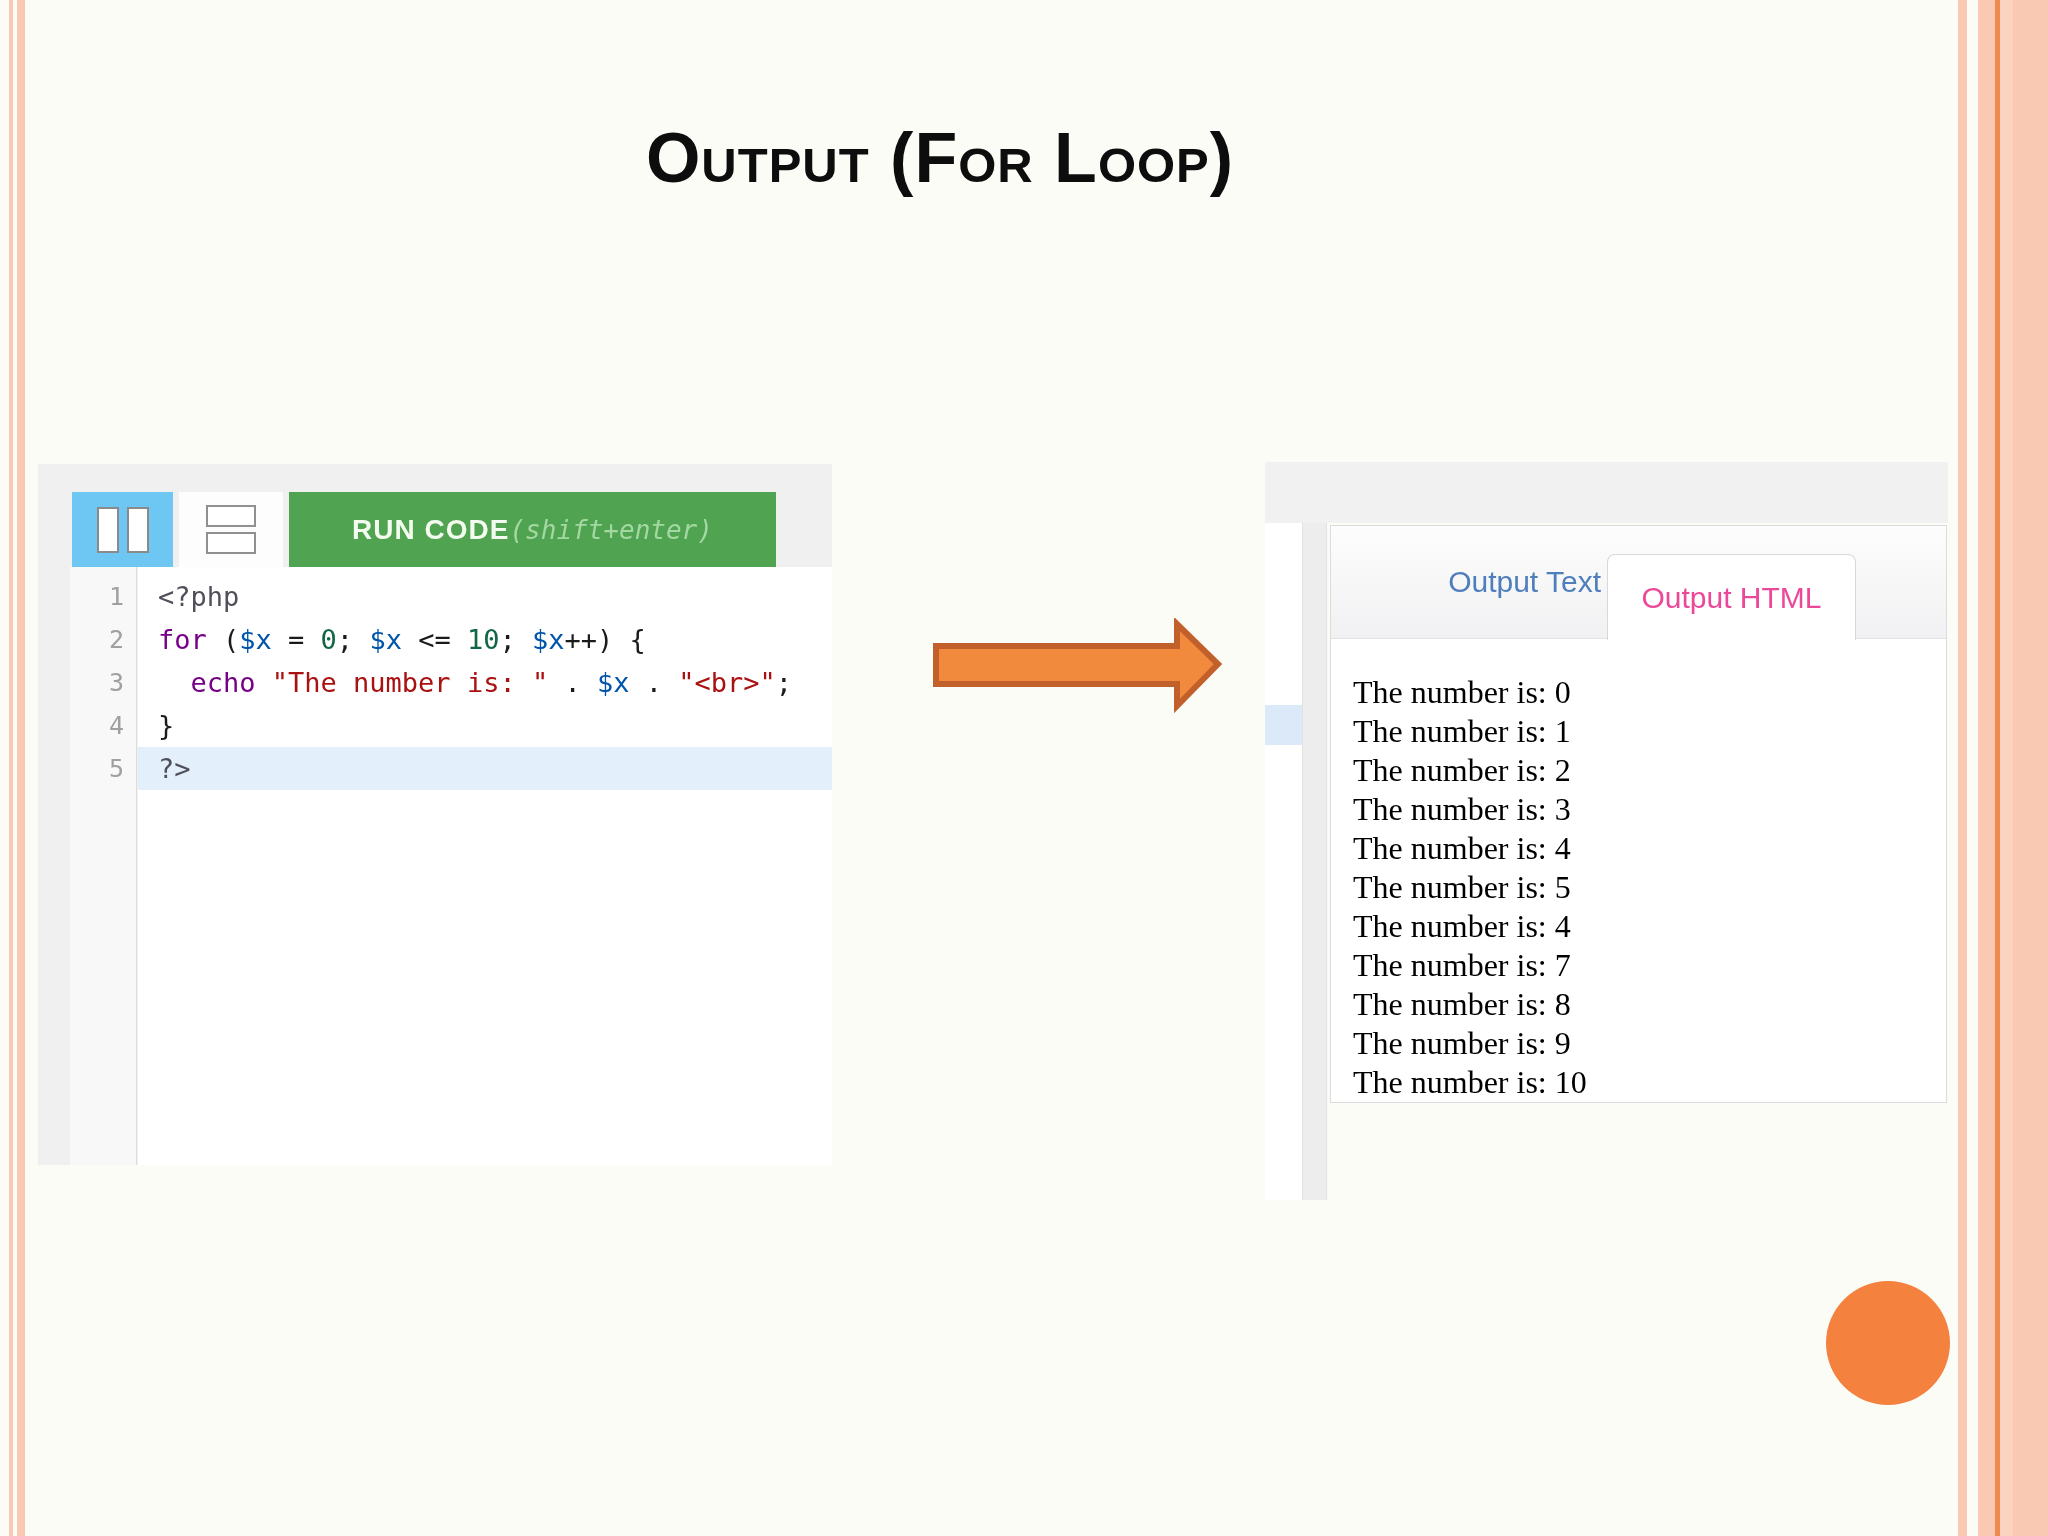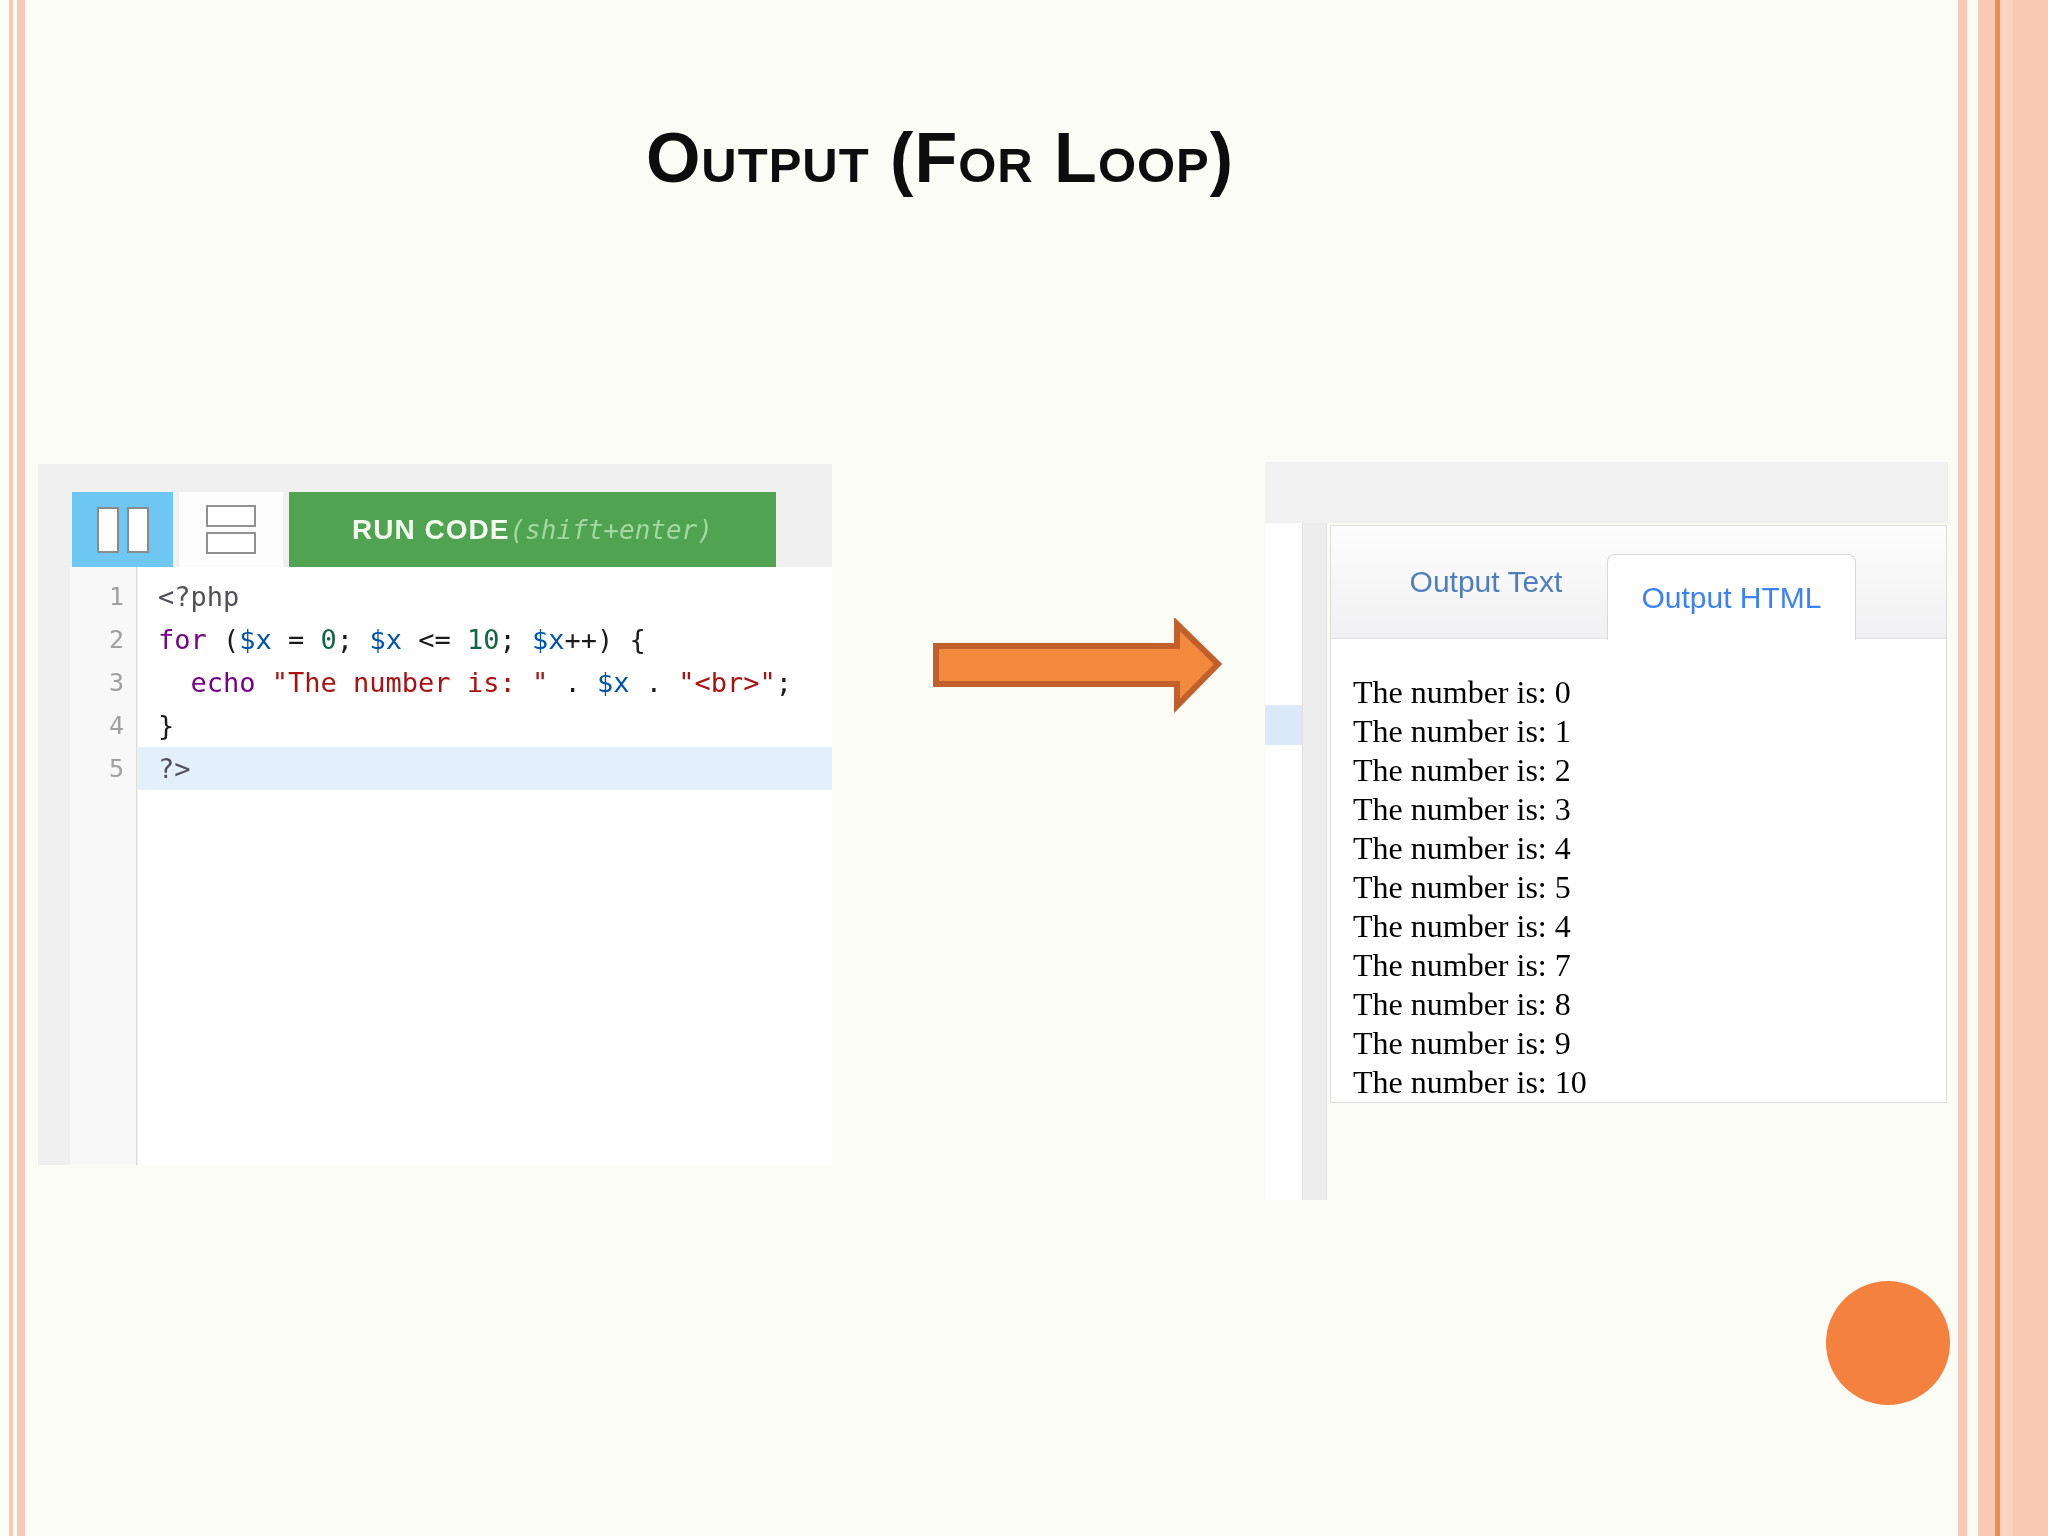--- a/index.html
+++ b/index.html
@@ -58,24 +58,24 @@
   .shot-topbar{position:absolute;left:0;top:0;width:683px;height:61px;background:#f1f1f1;}
   .editor-sliver{position:absolute;left:0;top:61px;width:37px;bottom:0;background:#ffffff;}
   .sliver-highlight{position:absolute;left:0;top:182px;width:37px;height:40px;background:#dbe9f9;}
   .divider-bar{position:absolute;left:37px;top:61px;width:25px;bottom:0;background:#ededed;
     border-left:1px solid #e2e2e2;border-right:1px solid #e2e2e2;box-sizing:border-box;}
   .output-box{position:absolute;left:65px;top:63px;width:617px;height:578px;background:#ffffff;
     border:1px solid #dcdcdc;box-sizing:border-box;}
   .tabbar{position:absolute;left:0;top:0;right:0;height:112px;
     background:linear-gradient(#fdfdfd,#f1f1f3);border-bottom:1px solid #e2e2e2;}
   .tab-inactive{position:absolute;left:40px;top:0;width:230px;height:112px;line-height:112px;
-    text-align:center;font-size:30px;color:#4e7fbc;cursor:pointer;}
+    text-align:right;font-size:30px;color:#4e7fbc;cursor:pointer;}
   .tab-active{position:absolute;left:276px;top:28px;width:249px;height:86px;background:#ffffff;
     border:1px solid #d8d8d8;border-bottom:none;border-radius:8px 8px 0 0;box-sizing:border-box;
-    display:flex;align-items:center;justify-content:center;font-size:30px;color:#3b82f6;cursor:pointer;}
+    display:flex;align-items:center;justify-content:center;font-size:30px;color:#ec4899;cursor:pointer;}
   .out-lines{position:absolute;left:22px;top:147px;right:10px;}
   .out-line{font-family:"Liberation Serif",serif;font-size:32px;line-height:39px;color:#000000;}
 
   
   .circle{position:absolute;left:1826px;top:1281px;width:124px;height:124px;border-radius:50%;background:#f5813e;}
 </style>
 </head>
 <body>
 
 <div class="slide">

